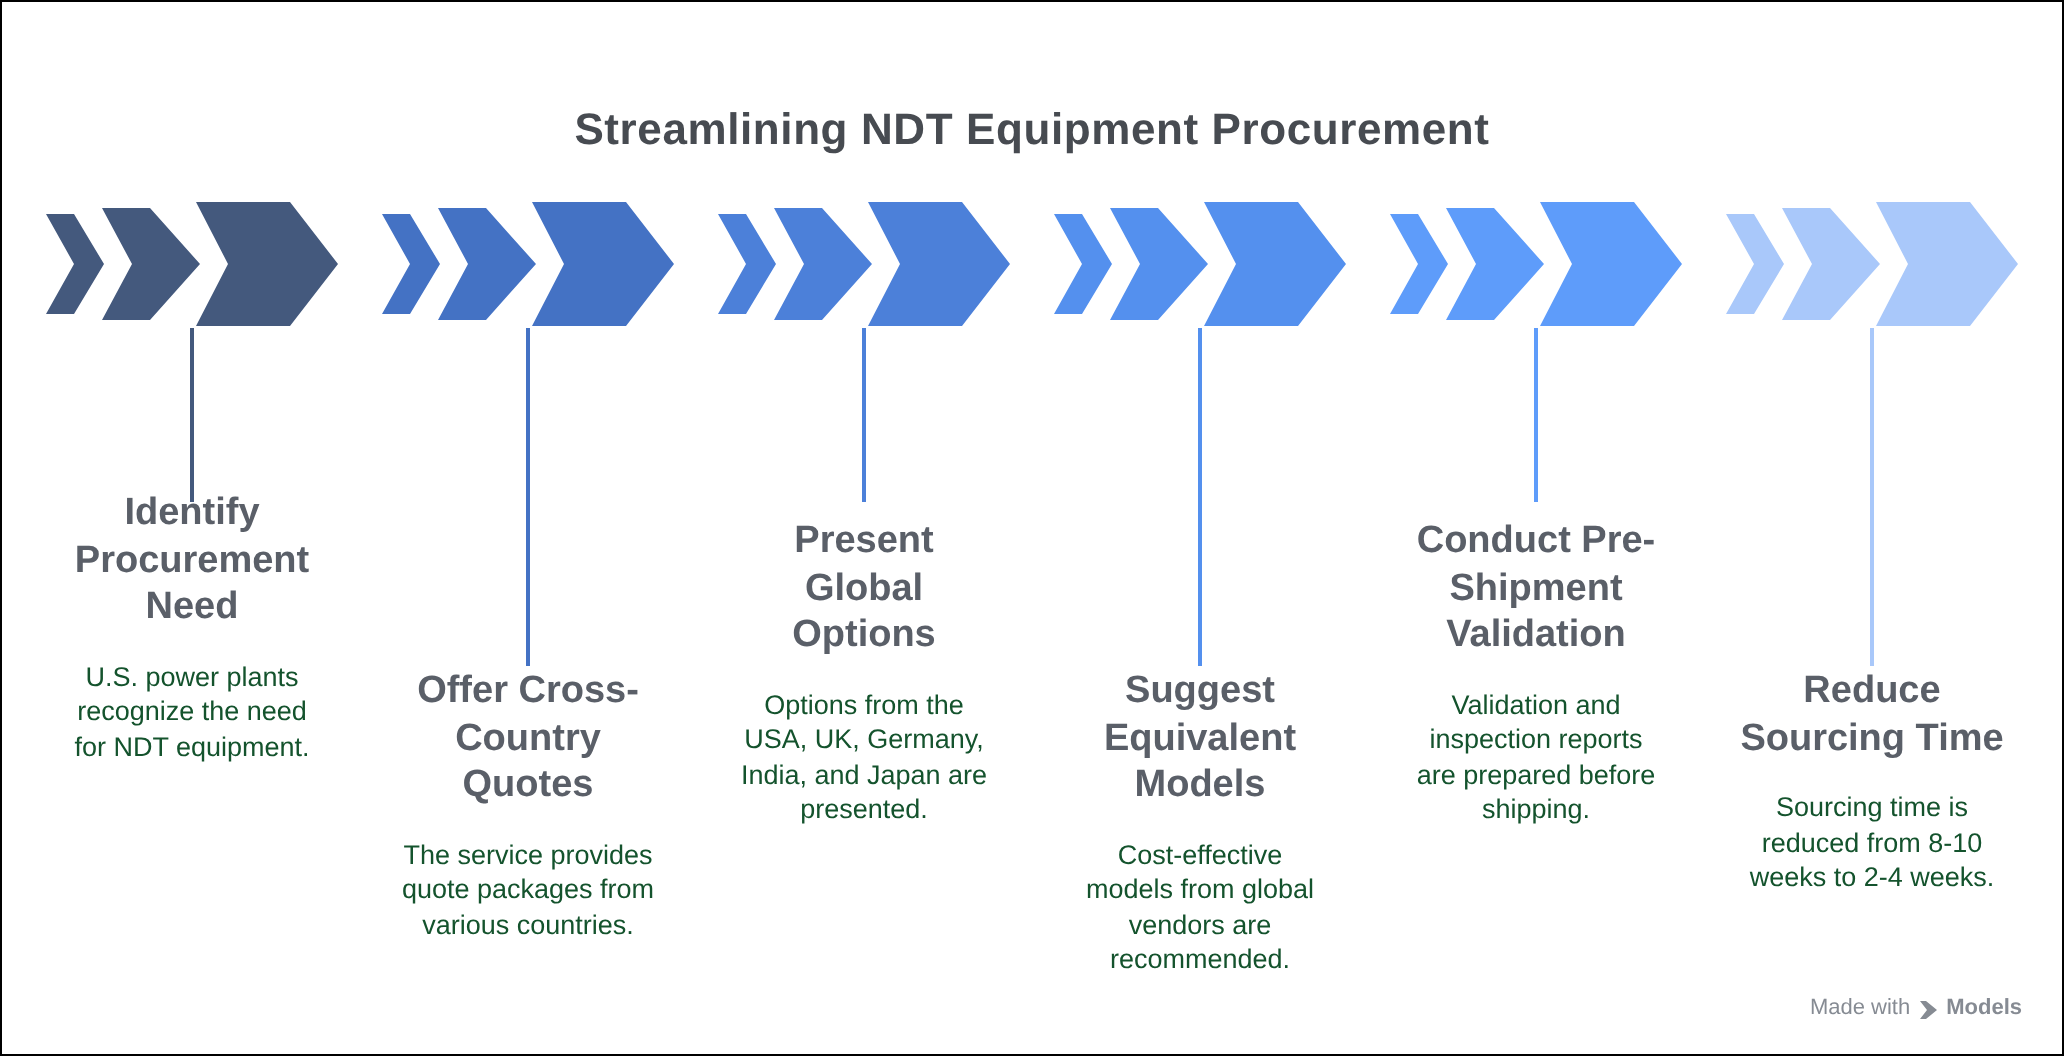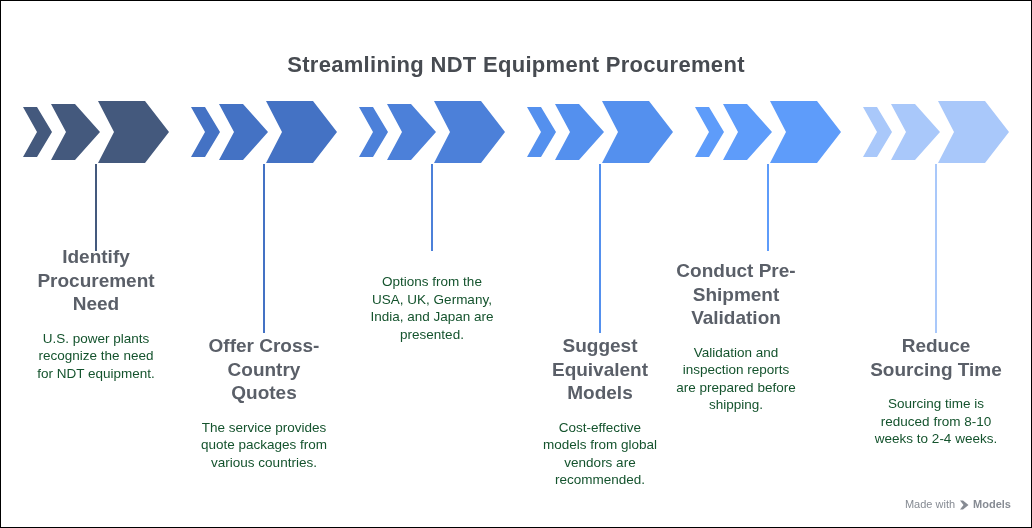--- a/index.html
+++ b/index.html
@@ -103,20 +103,23 @@
         </div>
       </div>
       <div>
         <svg class="chev" viewBox="0 0 146 62" style="left:358px">
           <polygon points="0,6 14,6 29,31 14,56 0,56 14,31" fill="#4C80D9"></polygon>
           <polygon points="28,3 52,3 77,31 52,59 28,59 43,31" fill="#4C80D9"></polygon>
           <polygon points="75,0 122,0 146,31 122,62 75,62 91,31" fill="#4C80D9"></polygon>
         </svg>
         <div class="connector" style="left:430px;height:87px;background:#4C80D9"></div>
         <div class="col" style="left:351px;top:258px">
+          <div class="step-title">Present
+Global
+Options</div>
           <div class="step-body">Options from the
 USA, UK, Germany,
 India, and Japan are
 presented.</div>
         </div>
       </div>
       <div>
         <svg class="chev" viewBox="0 0 146 62" style="left:526px">
           <polygon points="0,6 14,6 29,31 14,56 0,56 14,31" fill="#5490EE"></polygon>
           <polygon points="28,3 52,3 77,31 52,59 28,59 43,31" fill="#5490EE"></polygon>
@@ -133,21 +136,21 @@
 recommended.</div>
         </div>
       </div>
       <div>
         <svg class="chev" viewBox="0 0 146 62" style="left:694px">
           <polygon points="0,6 14,6 29,31 14,56 0,56 14,31" fill="#5E9CFA"></polygon>
           <polygon points="28,3 52,3 77,31 52,59 28,59 43,31" fill="#5E9CFA"></polygon>
           <polygon points="75,0 122,0 146,31 122,62 75,62 91,31" fill="#5E9CFA"></polygon>
         </svg>
         <div class="connector" style="left:766px;height:87px;background:#5E9CFA"></div>
-        <div class="col" style="left:655px;top:258px">
+        <div class="col" style="left:687px;top:258px">
           <div class="step-title">Conduct Pre-
 Shipment
 Validation</div>
           <div class="step-body">Validation and
 inspection reports
 are prepared before
 shipping.</div>
         </div>
       </div>
       <div>

